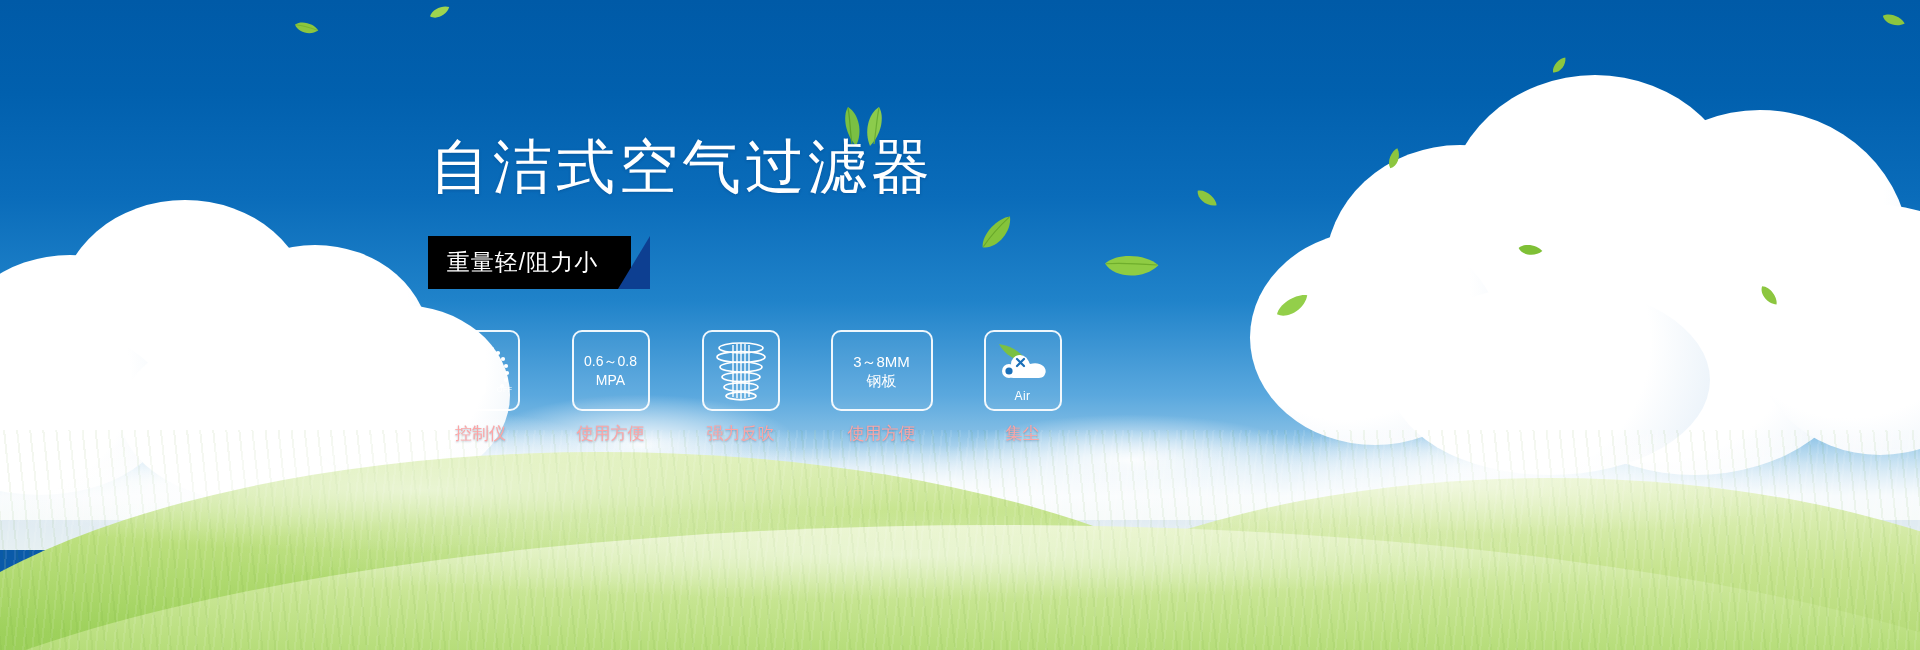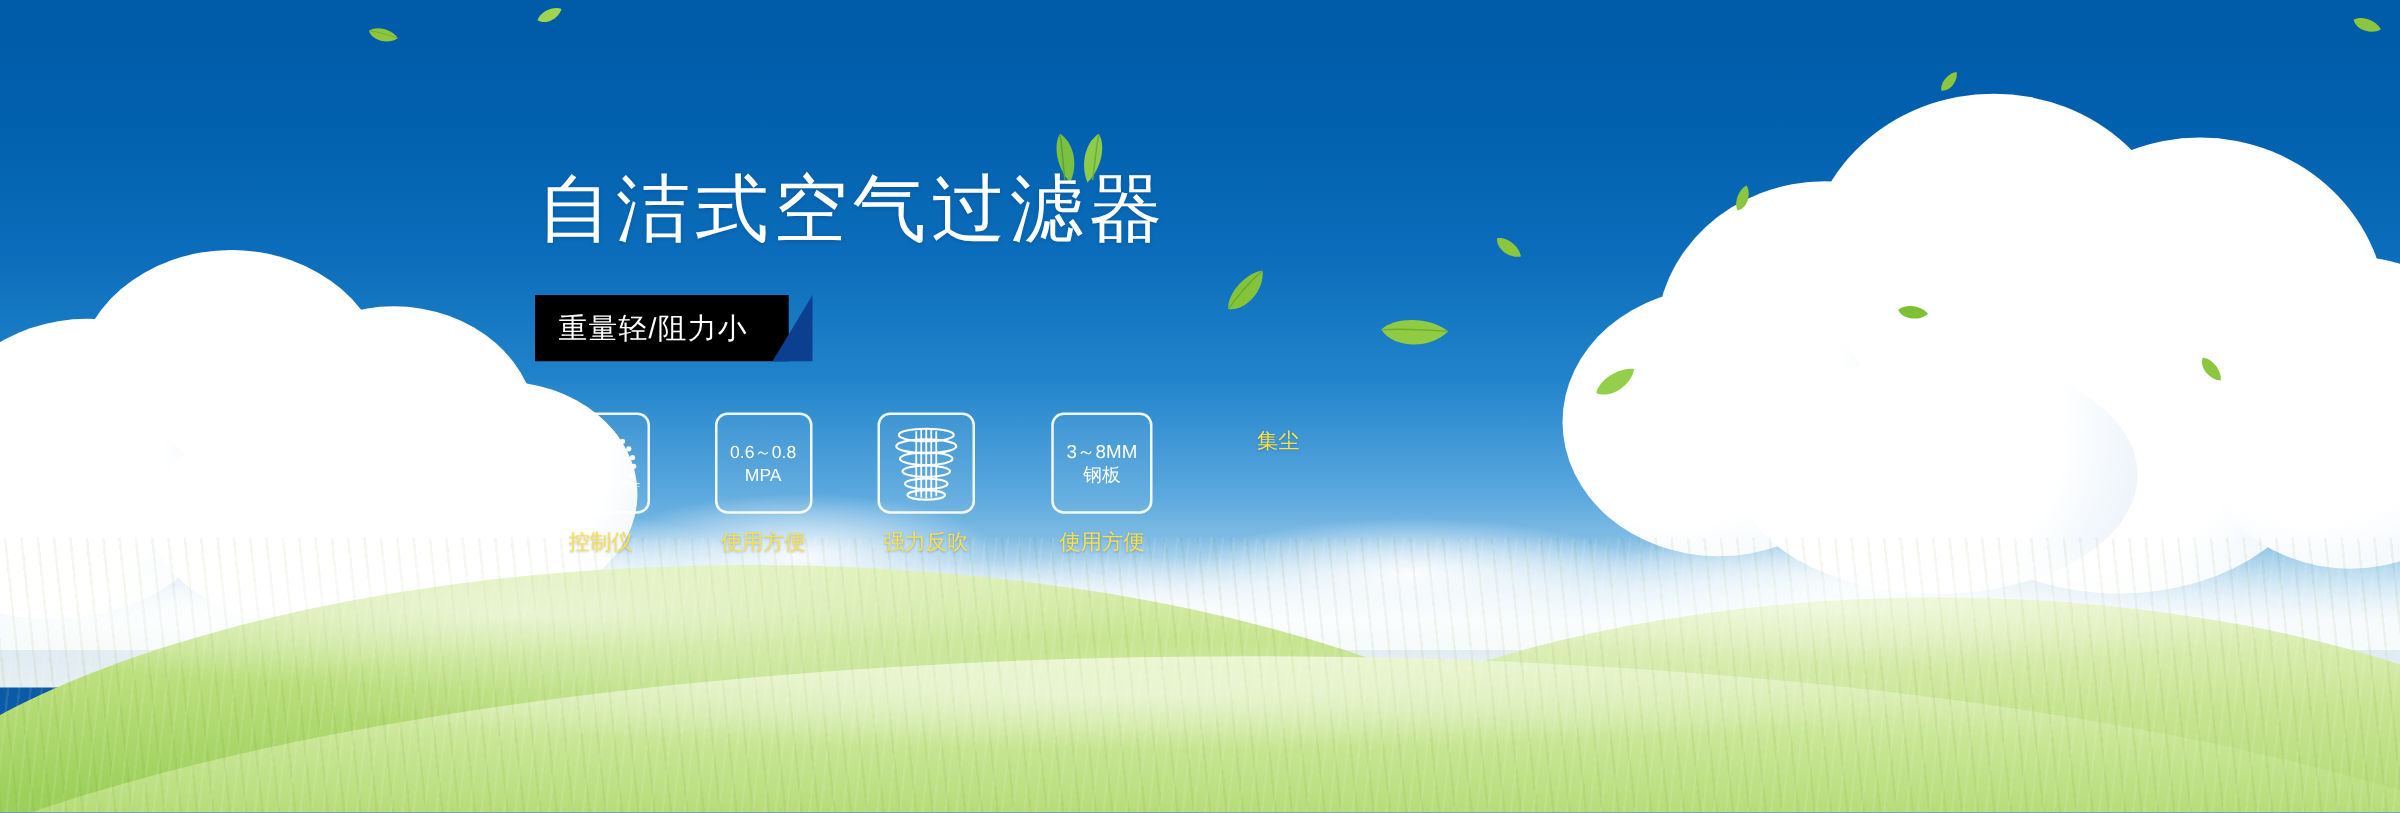--- a/index.html
+++ b/index.html
@@ -165,25 +165,25 @@
     color:#ffffff;
     overflow:hidden;
     position:relative;
   }
   .feat-text {
     font-size:15px; line-height:19px; text-align:center;
     color:#ffffff; letter-spacing:0px;
   }
   .feat-label {
     margin-top:11px;
-    font-size:17px; color:#fde047; white-space:nowrap;
+    font-size:17px; color:#fca5a5; white-space:nowrap;
     text-shadow:0 1px 2px rgba(0,50,100,.3);
   }
   .feature:nth-child(4) { width:103px; }
-  .feature:nth-child(4) .feat-box { width:81px; }
+  .feature:nth-child(4) .feat-box { width:102px; }
   .feature:nth-child(2) .feat-text { font-size:14px; }
 
   .dial { position:relative; width:64px; height:62px; }
   .dial .nolabel { position:absolute; left:-1px; top:27px; font-size:7px; letter-spacing:.5px; }
   .dial .offlabel { position:absolute; right:0px; top:46px; font-size:7px; letter-spacing:.5px; }
 
   .air-label { font-size:12px; margin-top:1px; letter-spacing:.5px; }
 </style>
 </head>
 <body>
@@ -365,18 +365,29 @@
 
       <div class="feature">
         <div class="feat-box">
           <div class="feat-text">3～8MM</div>
           <div class="feat-text">钢板</div>
         </div>
         <div class="feat-label">使用方便</div>
       </div>
 
       <div class="feature">
+        <div class="feat-box">
+          <svg width="60" height="46" viewBox="0 0 60 46" style="margin-top:4px">
+            <path d="M6 2 C20 4 30 12 34 20 C26 20 12 14 6 2 Z" fill="#7ac043"></path>
+            <circle cx="16" cy="29" r="7" fill="#ffffff"></circle>
+            <circle cx="27" cy="22" r="9" fill="#ffffff"></circle>
+            <path d="M22 36 C14 36 12 28 19 26 C20 17 34 14 37 22 C48 19 55 26 52 32 C51 36 47 36 43 36 Z" fill="#ffffff"></path>
+            <circle cx="16" cy="29" r="3.6" fill="#1a6fb8"></circle>
+            <path d="M24 17 L31 24 M31 17 L24 24" stroke="#1a6fb8" stroke-width="2.2" stroke-linecap="round"></path>
+          </svg>
+          <div class="air-label">Air</div>
+        </div>
         <div class="feat-label">集尘</div>
       </div>
 
     </div>
   </div>
 </div>
 
 </body></html>

